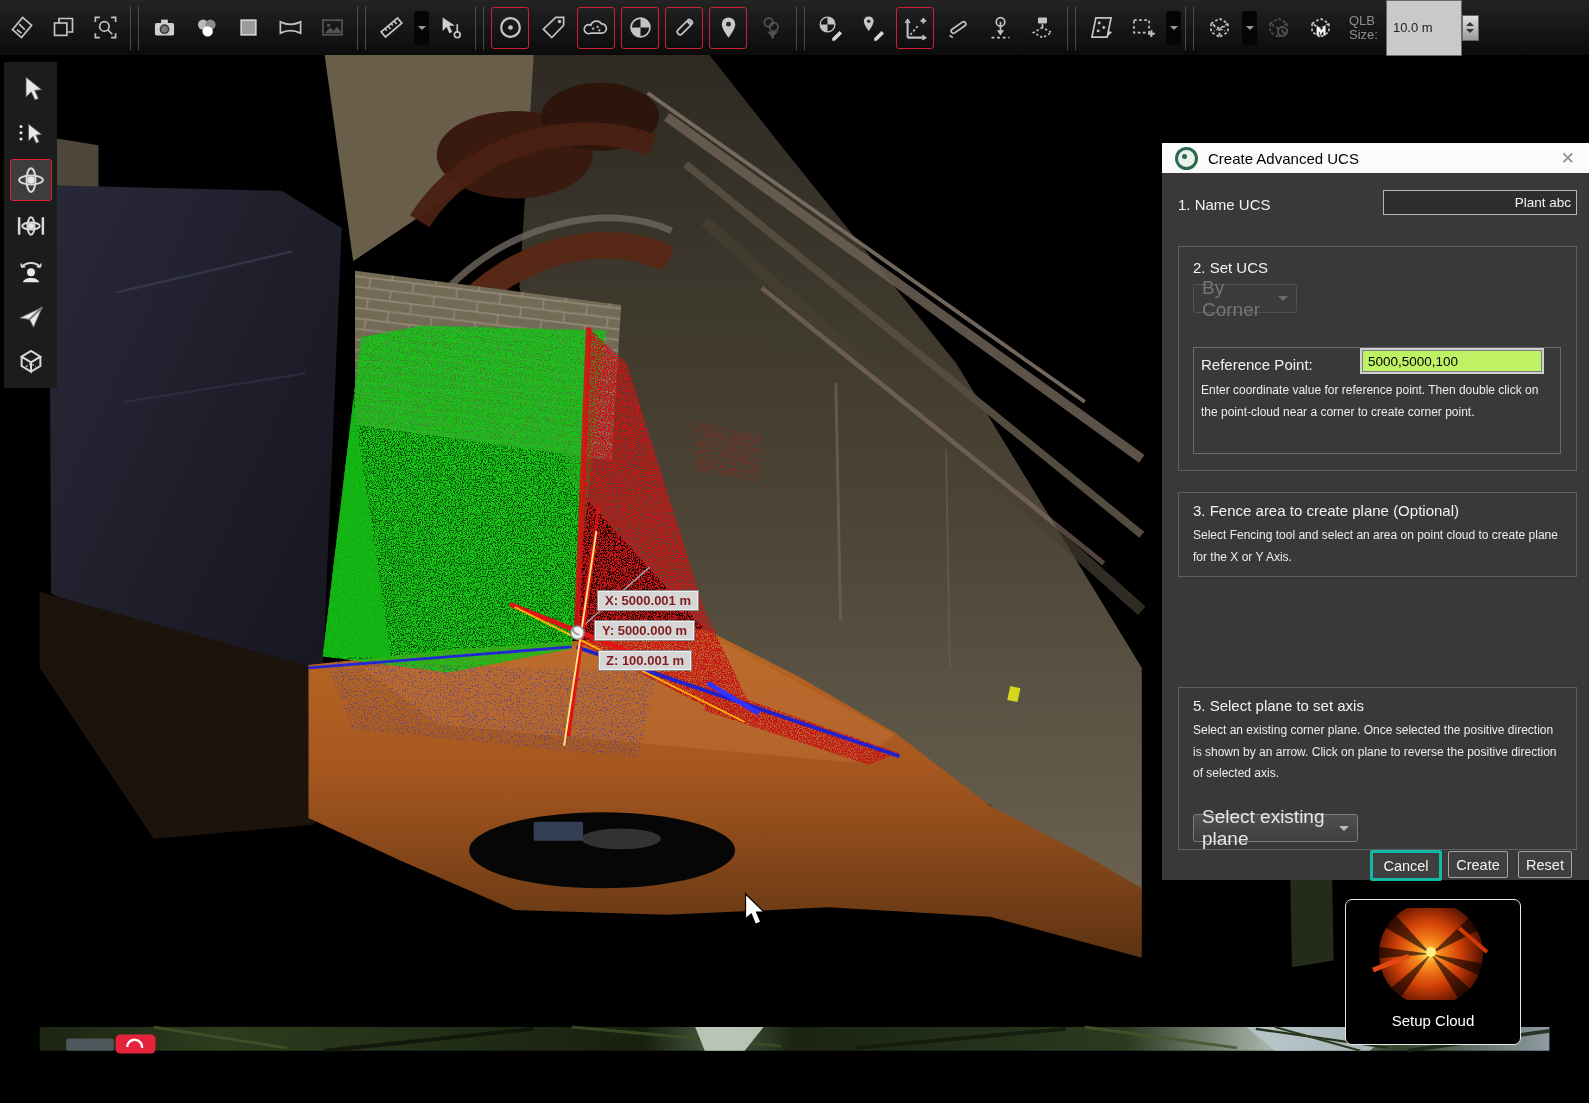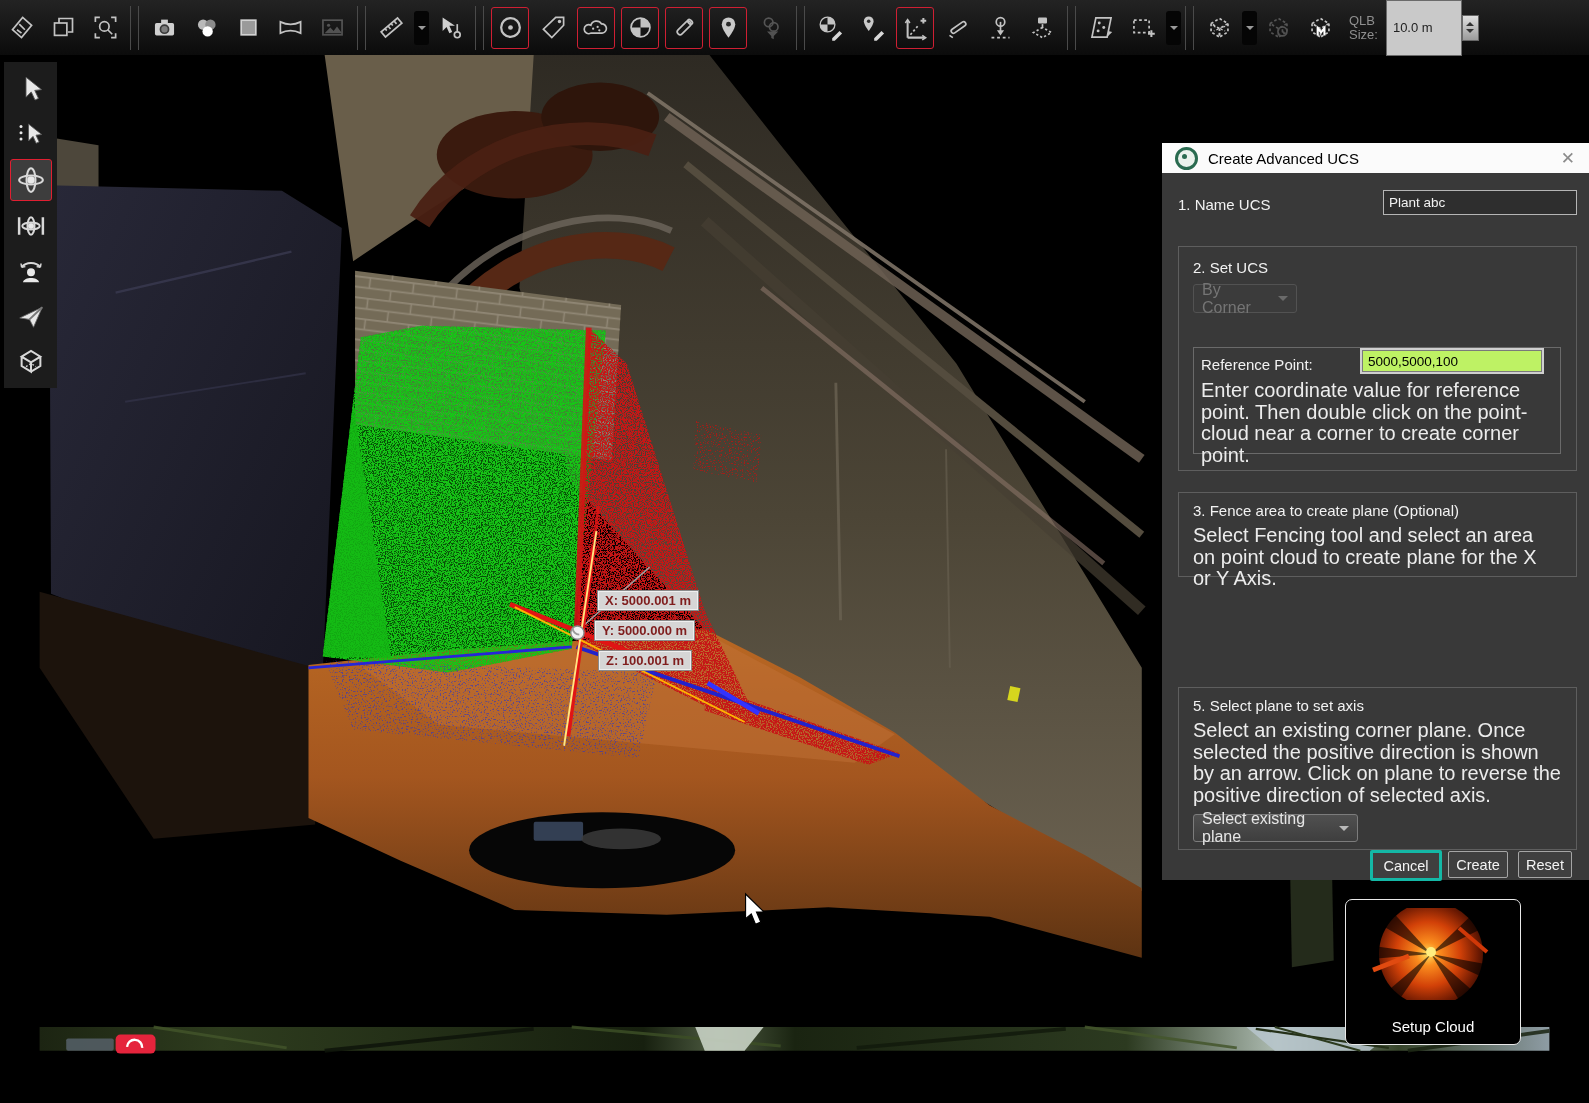--- a/index.html
+++ b/index.html
@@ -33,38 +33,38 @@
   .sbtn svg{width:30px;height:30px;stroke:#d8d8d8;fill:none;stroke-width:1.6;}
   .sbtn.selected{background:#3d3d3d;border:1.5px solid #e01f31;}
   
   #viewport{position:absolute;left:0;top:55px;width:1589px;height:1048px;z-index:1;}
   .ctip{position:absolute;background:#d6d6d6;border:1px solid #8a8a8a;box-shadow:0 0 0 1px #efefef inset;
     color:#7f1d1d;font-size:13px;font-weight:bold;padding:2px 7px;z-index:10;white-space:nowrap;}
   
   #setupcloud{position:absolute;left:1345px;top:899px;width:174px;height:144px;background:#000;
     border:1px solid #e9e9e9;border-radius:7px;z-index:15;display:flex;flex-direction:column;align-items:center;}
   #setupcloud svg{margin-top:8px;border-radius:3px;}
-  #setupcloud .sclabel{color:#fff;font-size:15px;margin-top:18px;}
+  #setupcloud .sclabel{color:#fff;font-size:15px;margin-top:12px;}
   
   #dialog{position:absolute;left:1162px;top:143px;width:427px;height:737px;background:#393939;z-index:40;
     color:#f0f0f0;}
   #dlg-titlebar{position:absolute;left:0;top:0;width:100%;height:30px;background:#fbfbfb;display:flex;align-items:center;}
   #dlg-icon{width:17px;height:17px;border-radius:50%;background:#eaf2ec;border:3px solid #2a6b50;
     margin-left:13px;position:relative;}
   #dlg-icon::after{content:"";position:absolute;left:4px;top:4px;width:5px;height:5px;border-radius:50%;background:#2a6b50;}
   #dlg-title{color:#000000;font-size:15px;margin-left:10px;}
   #dlg-close{margin-left:auto;margin-right:14px;color:#8b8b8b;font-size:17px;cursor:pointer;}
   .dlabel{position:absolute;font-size:15px;color:#f2f2f2;}
   .gbox{position:absolute;left:16px;width:397px;border:1px solid #5e5e5e;}
-  .ghelp{position:absolute;font-size:20px;line-height:21.5px;color:#ececec;}
+  .ghelp{position:absolute;font-size:12px;line-height:21.5px;color:#ececec;}
   .dinput{position:absolute;background:#2e2e2e;border:1px solid #b5b5b5;color:#f2f2f2;
     font-size:13.5px;padding:0 5px;font-family:"Liberation Sans",sans-serif;}
   .dinput.lite{background:#bef264;color:#000;border:1px solid #7a7a7a;box-shadow:0 0 0 2px #cfcfcf;}
   .dselect{position:absolute;background:linear-gradient(#505050,#3e3e3e);border:1px solid #7c7c7c;border-radius:3px;
-    font-size:16px;color:#e6e6e6;display:flex;align-items:center;padding:0 8px;cursor:pointer;}
+    font-size:19px;color:#e6e6e6;display:flex;align-items:center;padding:0 8px;cursor:pointer;}
   .dselect::after{content:"";border:5px solid transparent;border-top-color:#b9b9b9;margin-left:10px;margin-top:5px;}
   .dselect.disabled{background:#3b3b3b;border-color:#525252;color:#757575;cursor:default;}
   .dselect.disabled::after{border-top-color:#6a6a6a;}
   .dbtn{position:absolute;height:25px;background:#3f3f3f;border:1px solid #a5a5a5;border-radius:2px;
     color:#f3f3f3;font-size:14.5px;display:flex;align-items:center;justify-content:center;cursor:pointer;}
   .dbtn.primary{border:3px solid #14b8a6;}
 </style>
 </head>
 <body>
 
@@ -625,21 +625,21 @@
 </div>
 
 <div id="dialog">
   <div id="dlg-titlebar">
     <span id="dlg-icon"></span>
     <span id="dlg-title">Create Advanced UCS</span>
     <span id="dlg-close">✕</span>
   </div>
 
   <div class="dlabel" style="left:16px;top:53px;">1. Name UCS</div>
-  <input class="dinput" style="left: 221px; top: 47px; width: 182px; height: 23px;" value="Plant abc">
+  <input class="dinput" style="left: 221px; top: 47px; width: 182px; height: 23px; text-align: right;" value="Plant abc">
 
   <div class="gbox" style="top:103px;height:223px;">
     <div class="dlabel" style="left:14px;top:12px;">2. Set UCS</div>
     <div class="dselect disabled" style="left:14px;top:37px;width:86px;height:27px;">
       <span>By Corner</span>
     </div>
     <div style="position:absolute;left:14px;top:100px;width:366px;height:105px;border:1px solid #6a6a6a;">
       <div class="dlabel" style="left:7px;top:8px;">Reference Point:</div>
       <input class="dinput lite" style="left: 168px; top: 2px; width: 168px; height: 20px;" value="5000,5000,100">
       <div class="ghelp" style="left:7px;top:32px;width:352px;">Enter coordinate value for reference point. Then double click on the point-cloud near a corner to create corner point.</div>

